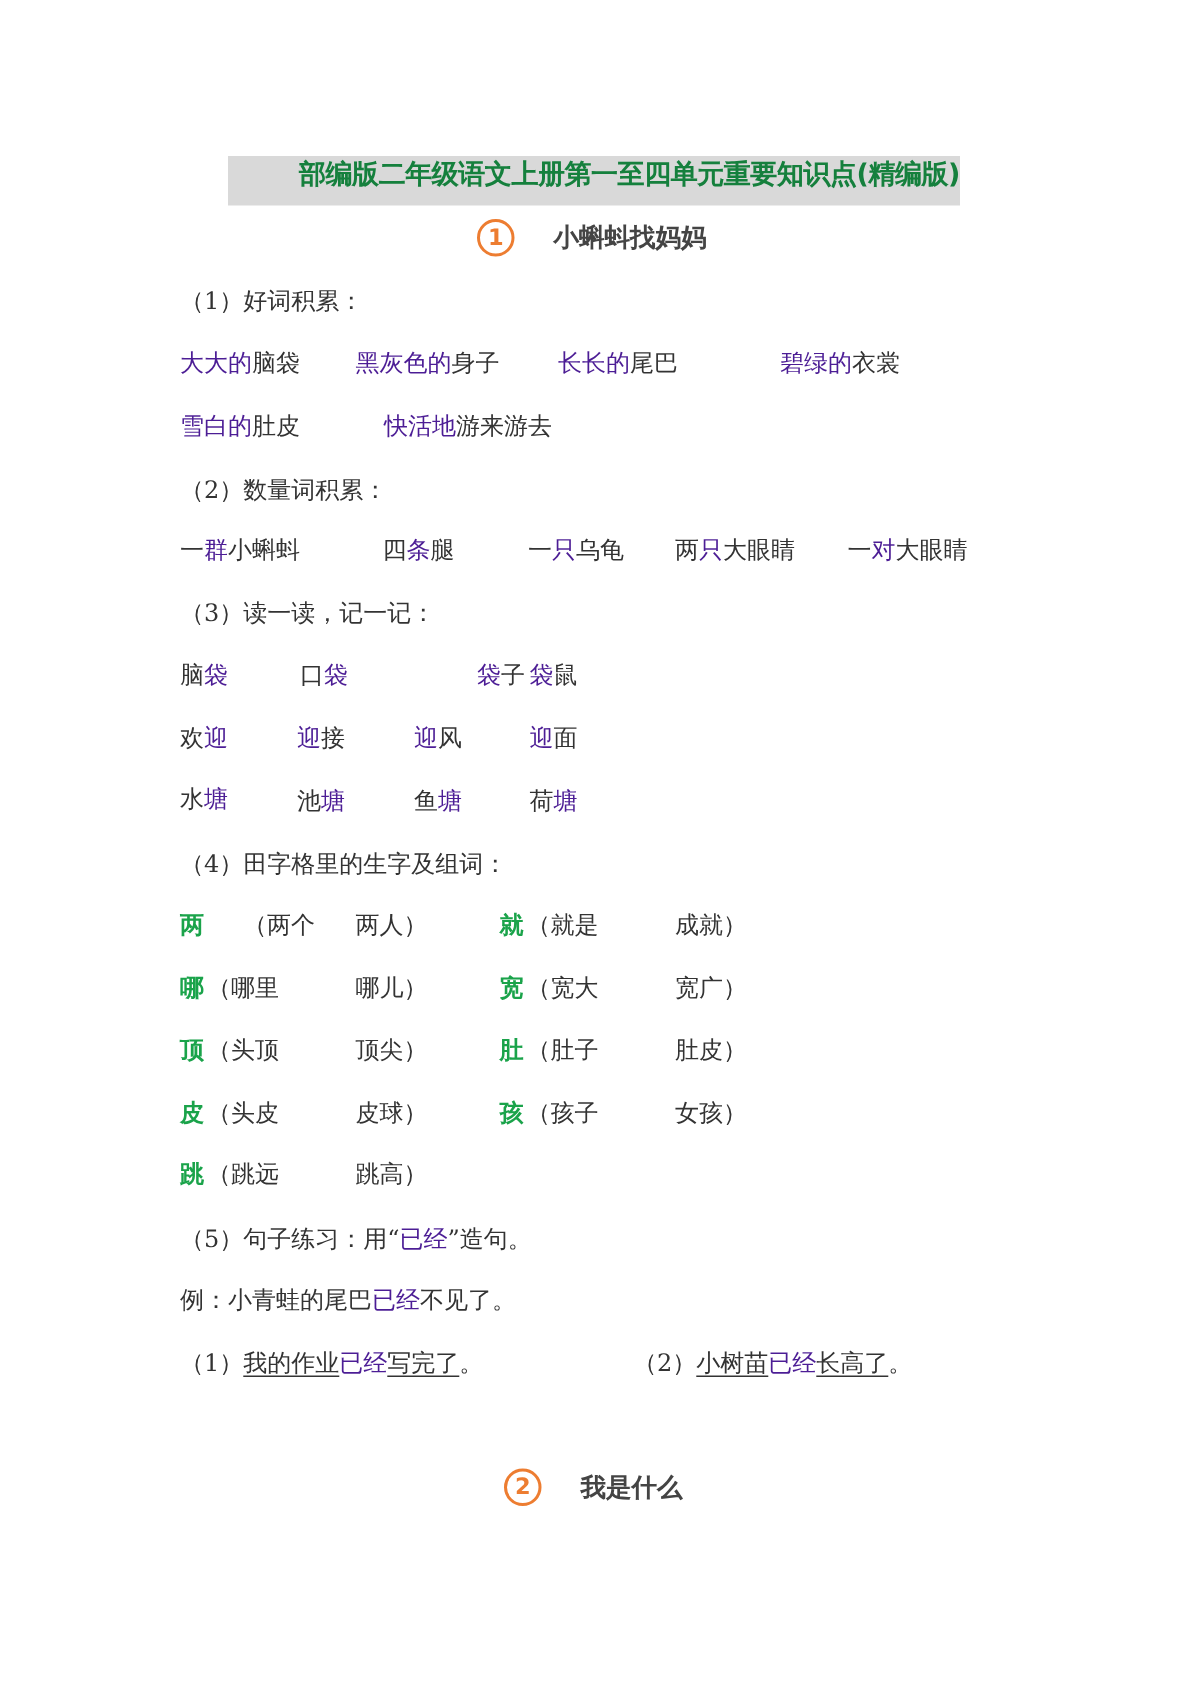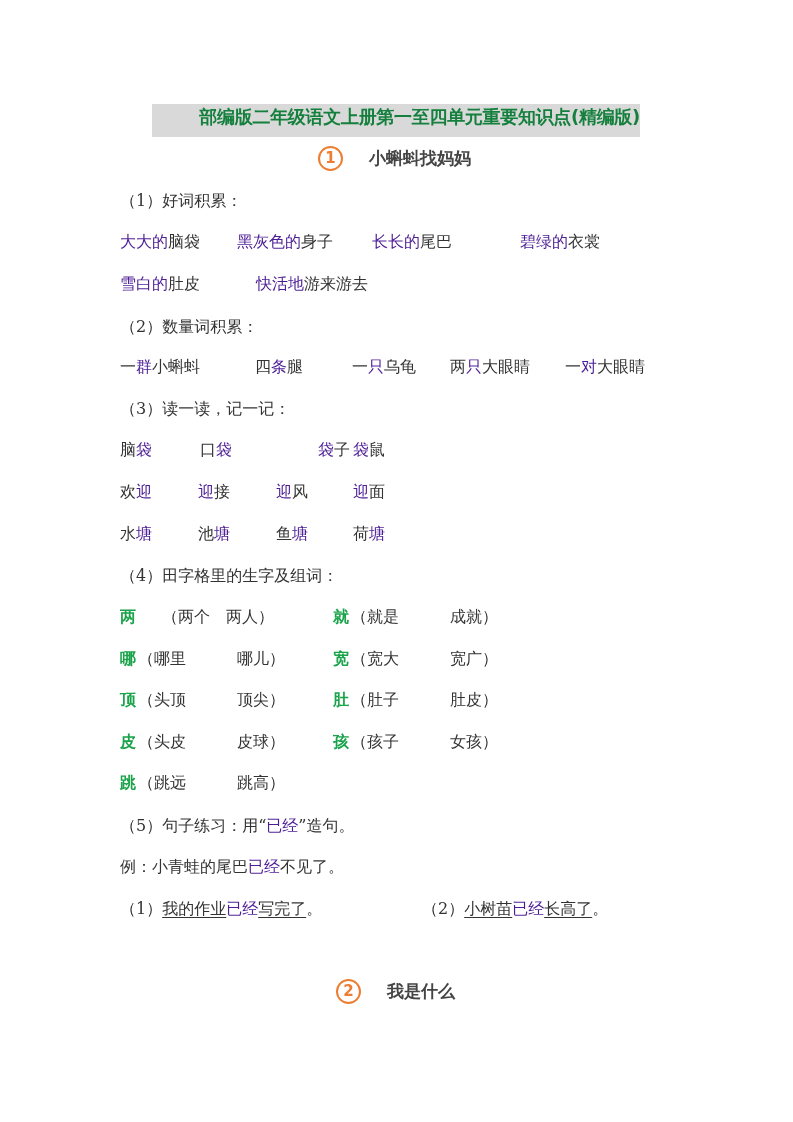--- a/index.html
+++ b/index.html
@@ -83,21 +83,21 @@
   <span class="cell" style="left:78px;"><span>池</span><span class="red">塘</span><span></span></span>
   <span class="cell" style="left:156px;"><span>鱼</span><span class="red">塘</span><span></span></span>
   <span class="cell" style="left:233px;"><span>荷</span><span class="red">塘</span><span></span></span>
 </div>
 
 <div class="line" style="top:565px;">（4）田字格里的生字及组词：</div>
 
 <div class="line" style="top:606px;">
   <span class="cell green" style="left:0;">两</span>
   <span class="cell" style="left:18px;margin-left:24px;">（两个</span>
-  <span class="cell" style="left:106px;">两人）</span>
+  <span class="cell" style="left:117px;">两人）</span>
   <span class="cell green" style="left:213px;">就</span>
   <span class="cell" style="left:231px;">（就是</span>
   <span class="cell" style="left:330px;">成就）</span>
 </div>
 <div class="line" style="top:648px;">
   <span class="cell green" style="left:0;">哪</span>
   <span class="cell" style="left:18px;">（哪里</span>
   <span class="cell" style="left:117px;">哪儿）</span>
   <span class="cell green" style="left:213px;">宽</span>
   <span class="cell" style="left:231px;">（宽大</span>

